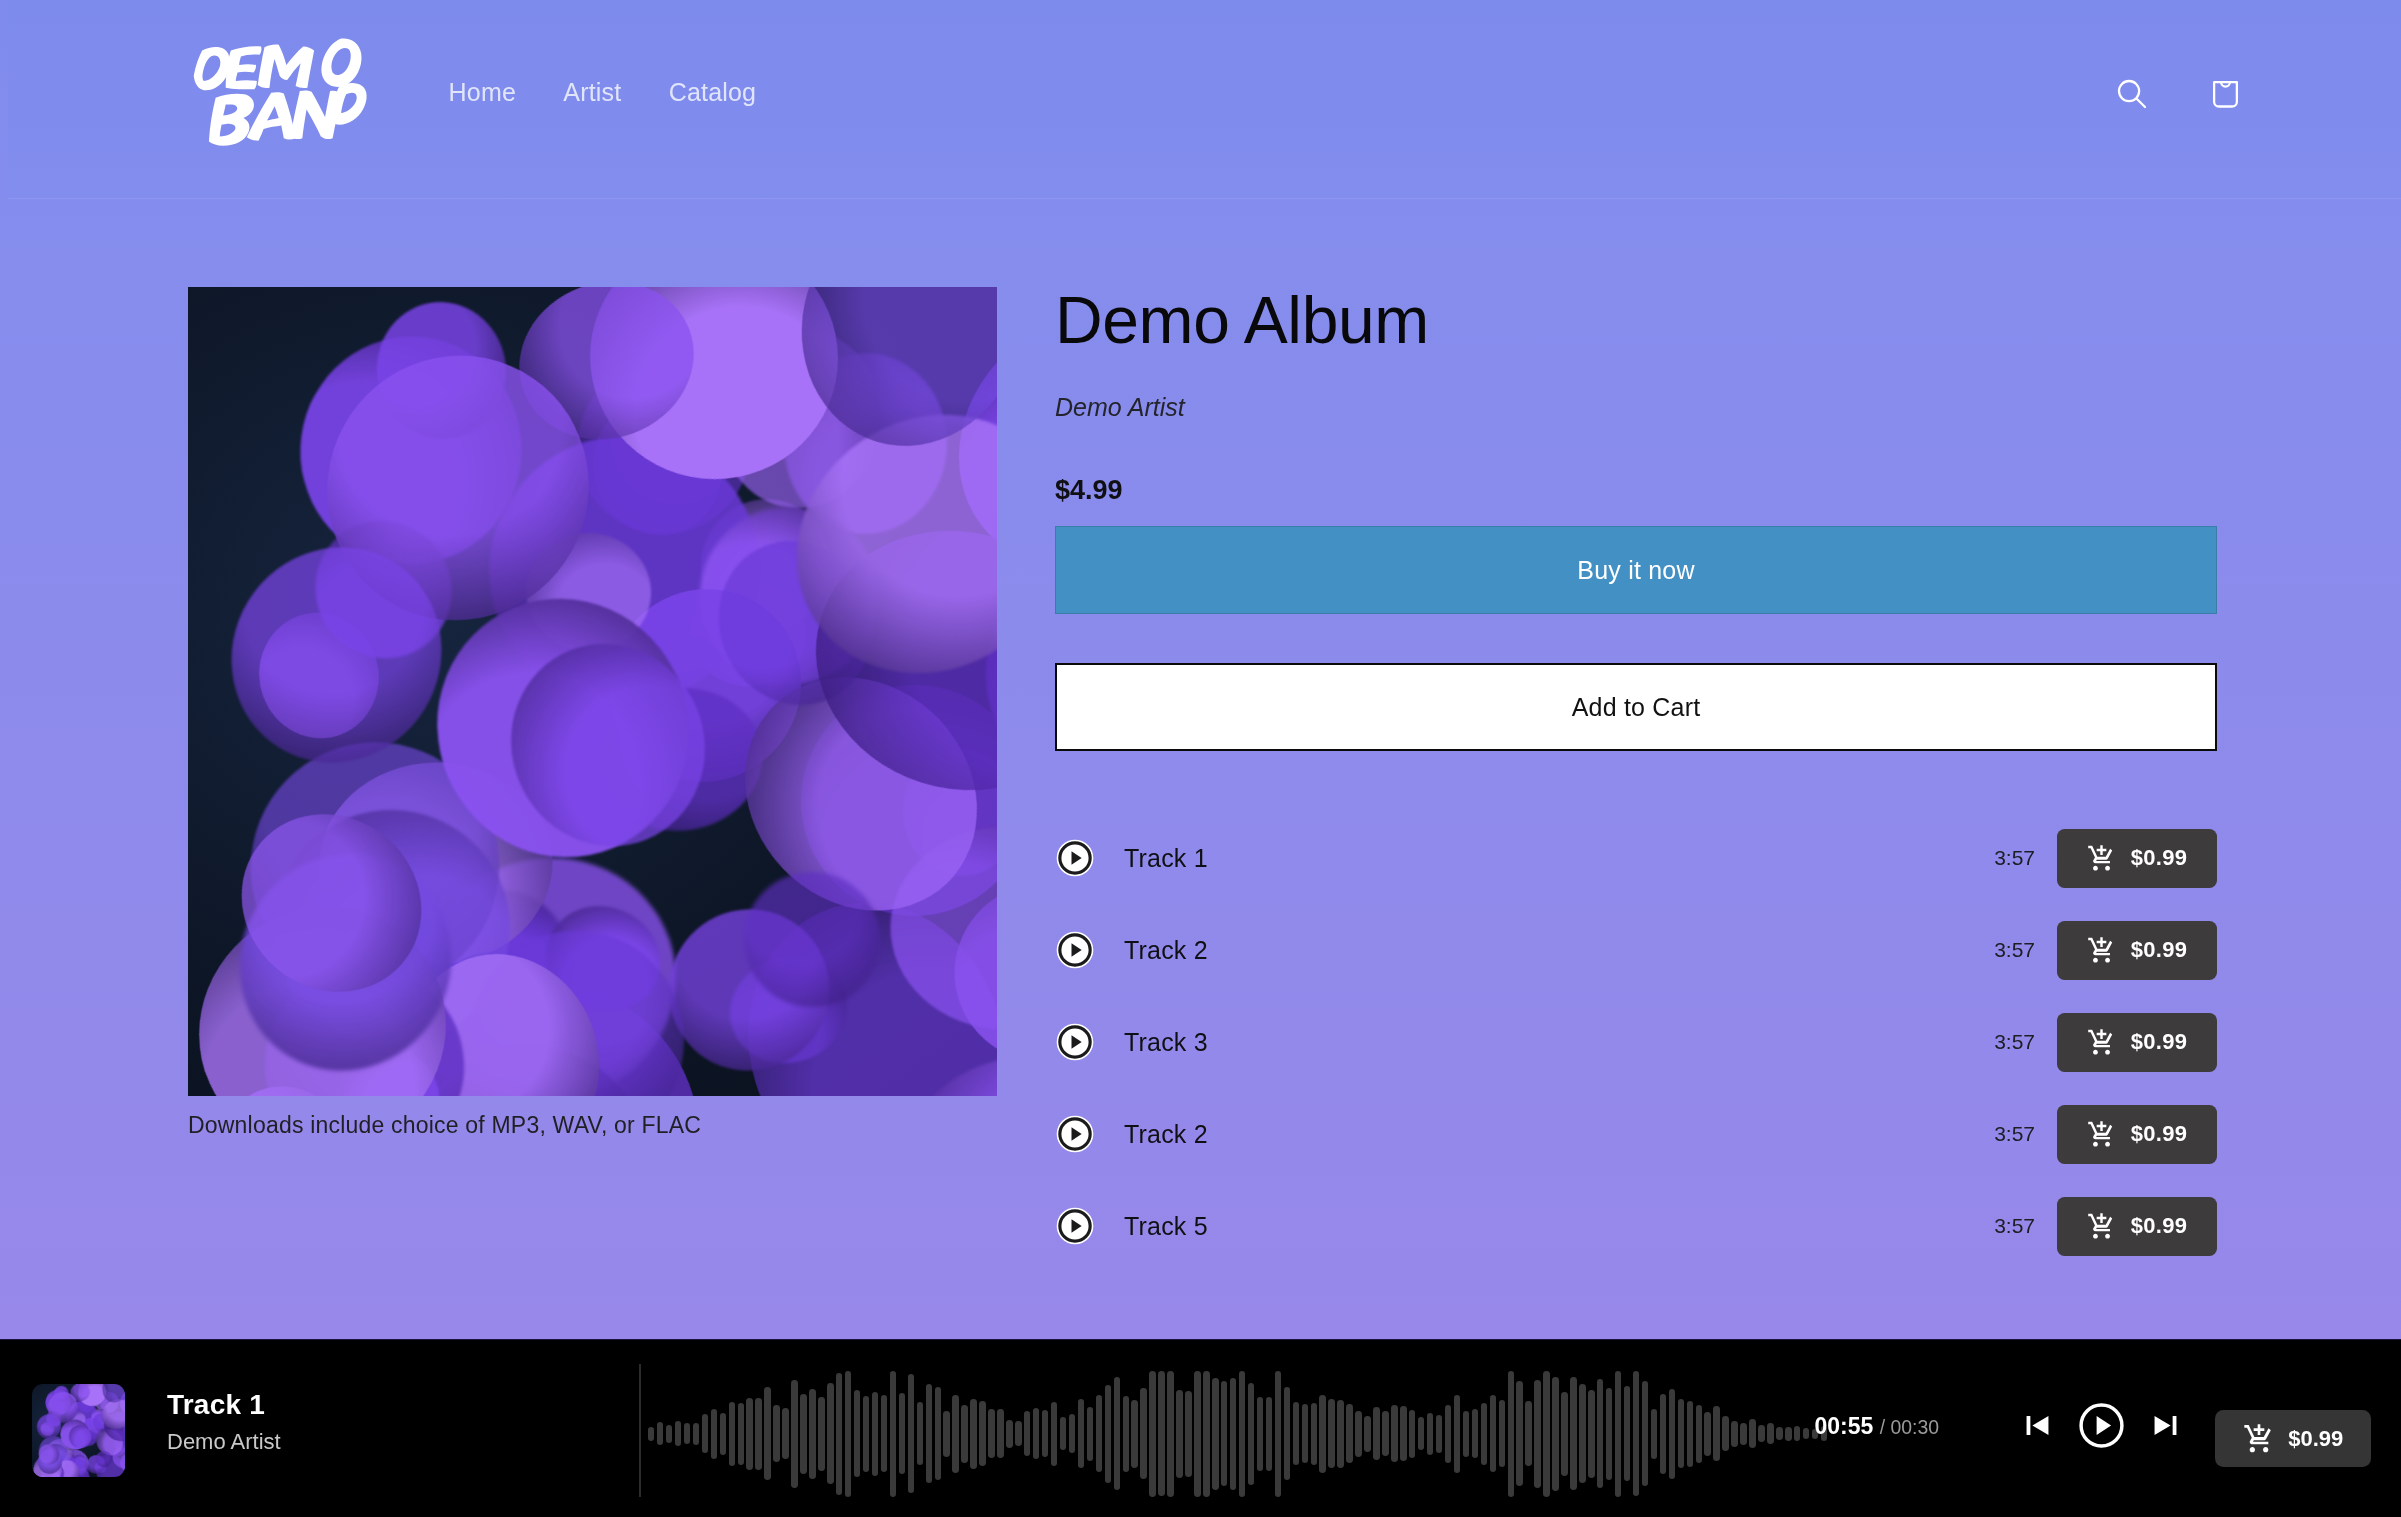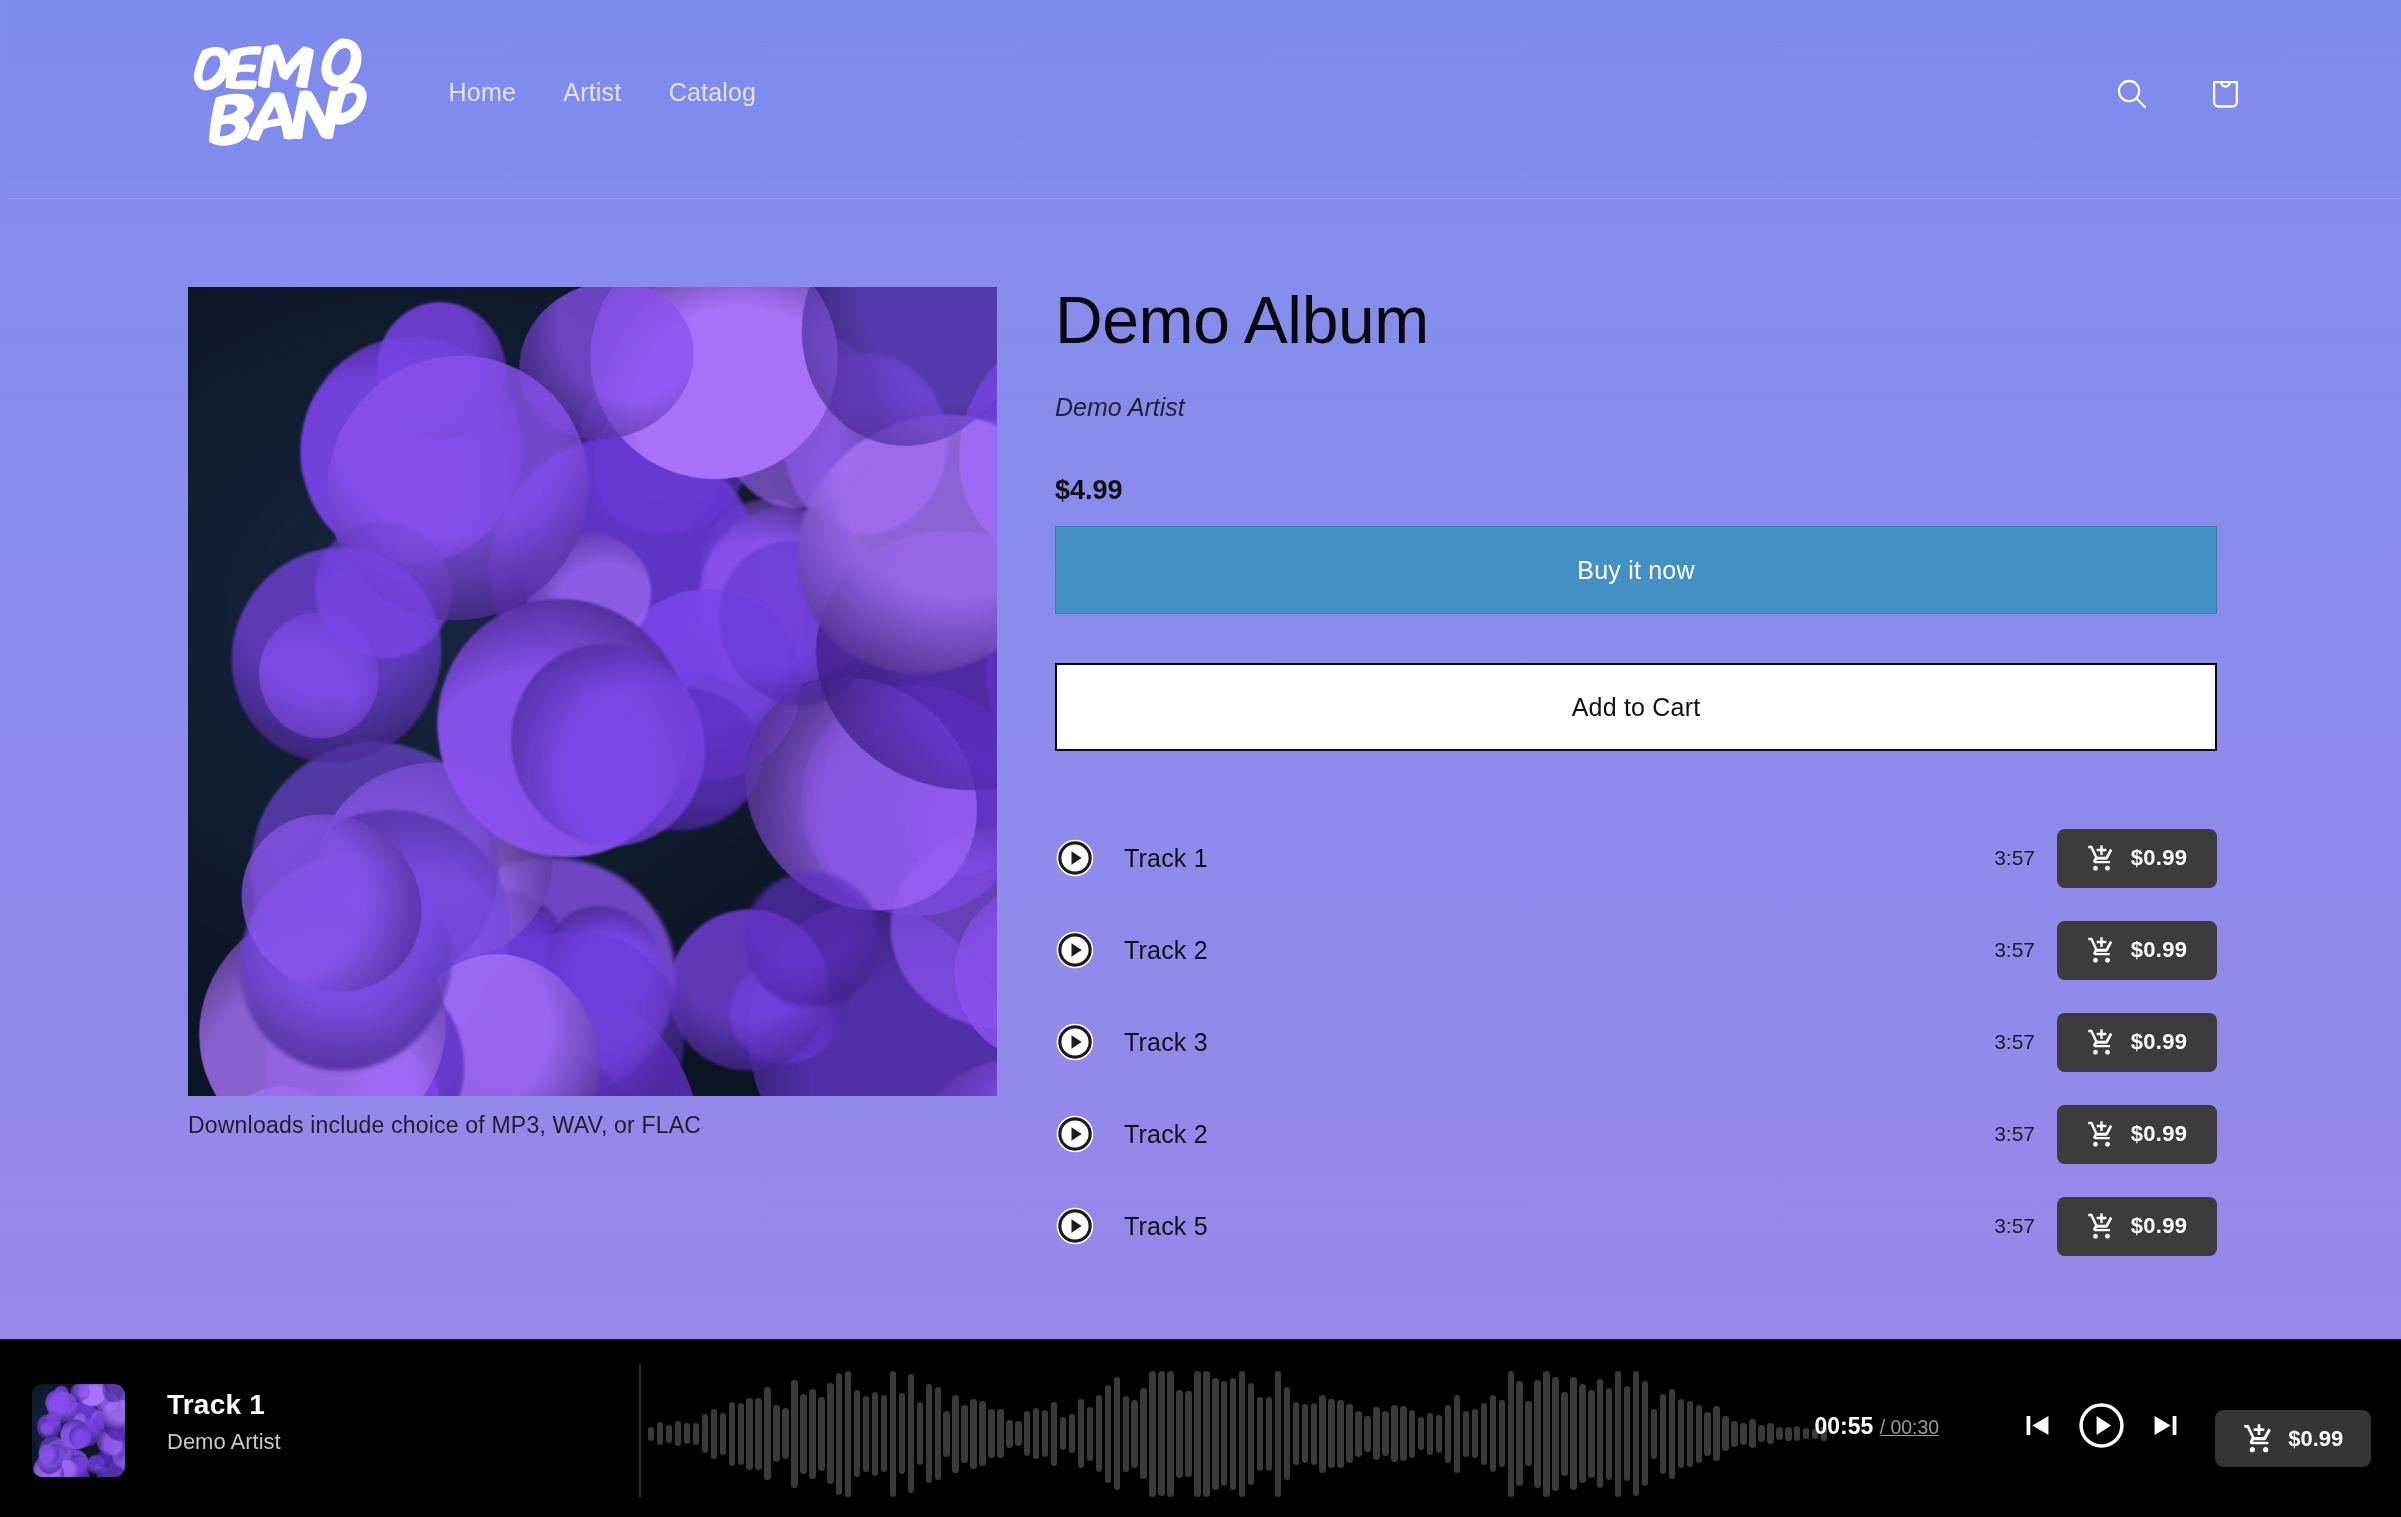--- a/index.html
+++ b/index.html
@@ -258,21 +258,21 @@
   }
 
   .player-time {
     position: absolute;
     right: 462px; top: 1413px;
     font-size: 23px;
     color: #ffffff;
     font-weight: 700;
     white-space: nowrap;
   }
-  .player-time .total { color: #9a9a9a; font-size: 19.4px; font-weight: 400; text-decoration: underline; }
+  .player-time .total { color: #9a9a9a; font-size: 19.4px; font-weight: 400; }
 
   .player-controls {
     position: absolute;
     right: 218px; top: 1401px;
     display: flex;
     align-items: center;
     gap: 22px;
   }
   .player-controls button {
     background: none; border: none; cursor: pointer;

